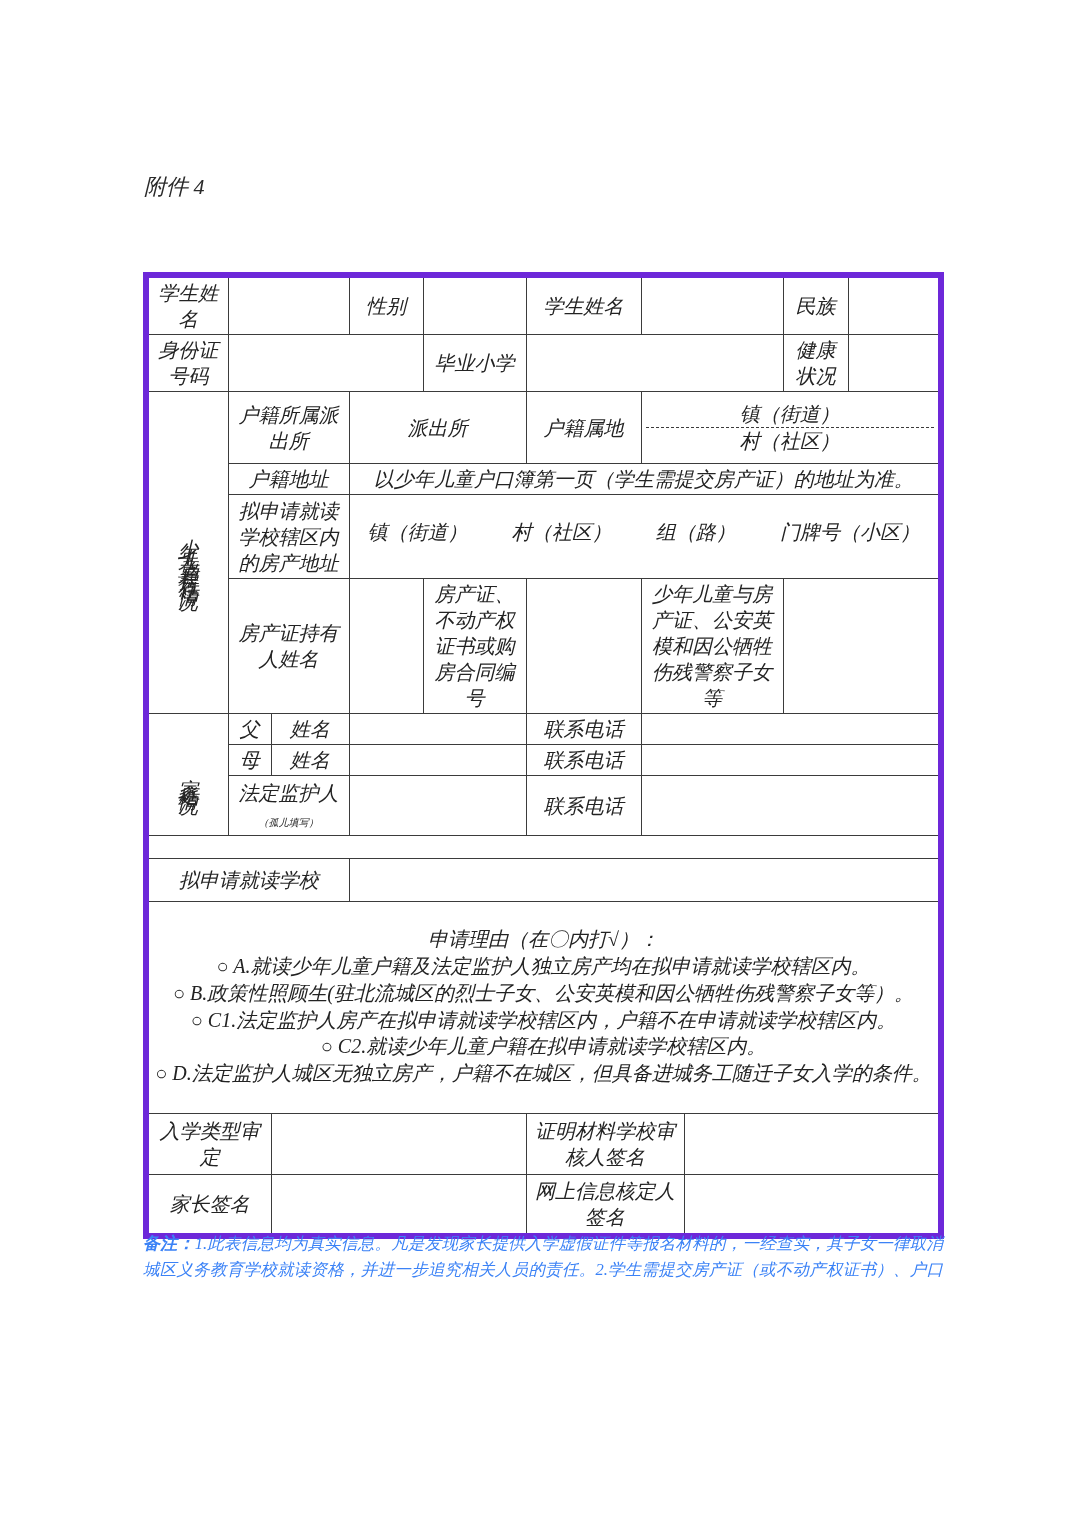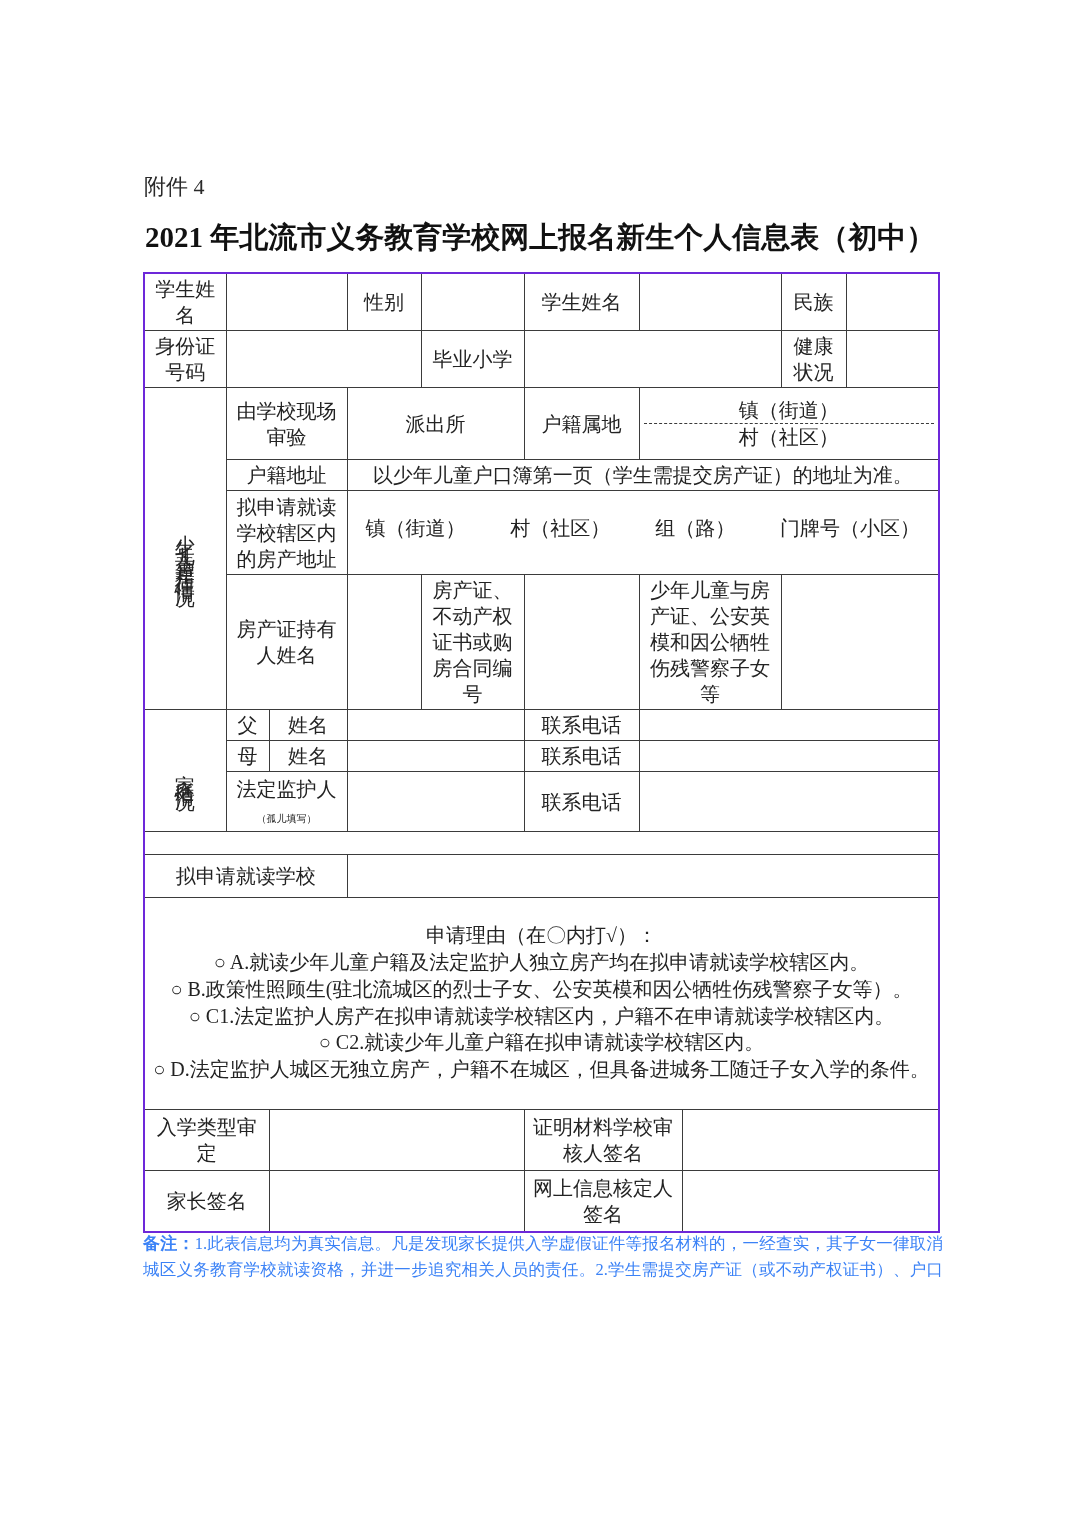--- a/index.html
+++ b/index.html
@@ -7,20 +7,21 @@
   body {
     font-family: "Liberation Serif", "DejaVu Serif", serif;
     color: #232323;
   }
   .page {
     position: relative;
     width: 1080px;
     height: 1288px;
     background: #ffffff;
     overflow: hidden;
+    font-style: italic;
   }
   .attachment {
     position: absolute;
     left: 144px;
     top: 172px;
     font-size: 22px;
     color: #2a2a2a;
   }
   .doc-title {
     position: absolute;
@@ -33,21 +34,21 @@
     white-space: nowrap;
     color: #111;
   }
   table.form {
     position: absolute;
     left: 143px;
     top: 272px;
     width: 795px;
     border-collapse: collapse;
     table-layout: fixed;
-    border: 2px solid #6d28d9;
+    border: 6px solid #6d28d9;
   }
   table.form td {
     border: 1px solid #3b3b3b;
     font-size: 20px;
     line-height: 1.3;
     text-align: center;
     vertical-align: middle;
     padding: 2px 4px;
     overflow: hidden;
     word-break: break-word;
@@ -149,21 +150,20 @@
     font-family: "DejaVu Sans", sans-serif;
   }
 </style>
 </head>
 <body>
 
 <div class="page">
 
   <div class="attachment">附件 4</div>
 
-  <div class="doc-title">2021 年北流市义务教育学校网上报名新生个人信息表（初中）</div>
 
   <table class="form">
     <colgroup>
       <col style="width:82px">
         <col style="width:43px">
         <col style="width:78px">
       <col style="width:74px">
         <col style="width:103px">
         <col style="width:115px">
       <col style="width:43px">
@@ -190,21 +190,21 @@
       <td>毕业小学</td>
       <td colspan="3"></td>
       <td>健康状况</td>
       <td></td>
     </tr>
 
     <tr class="r3">
       <td class="vcell" rowspan="4">
         <div class="vtext">少年儿童户籍居住情况</div>
       </td>
-      <td colspan="2">由学校现场审验</td>
+      <td colspan="2">户籍所属派出所</td>
       <td colspan="2" class="suffix-right">派出所</td>
       <td>户籍属地</td>
       <td colspan="4" class="stacked">
         <div class="stack">
           <div>镇（街道）</div>
           <div>村（社区）</div>
         </div>
       </td>
     </tr>
 

